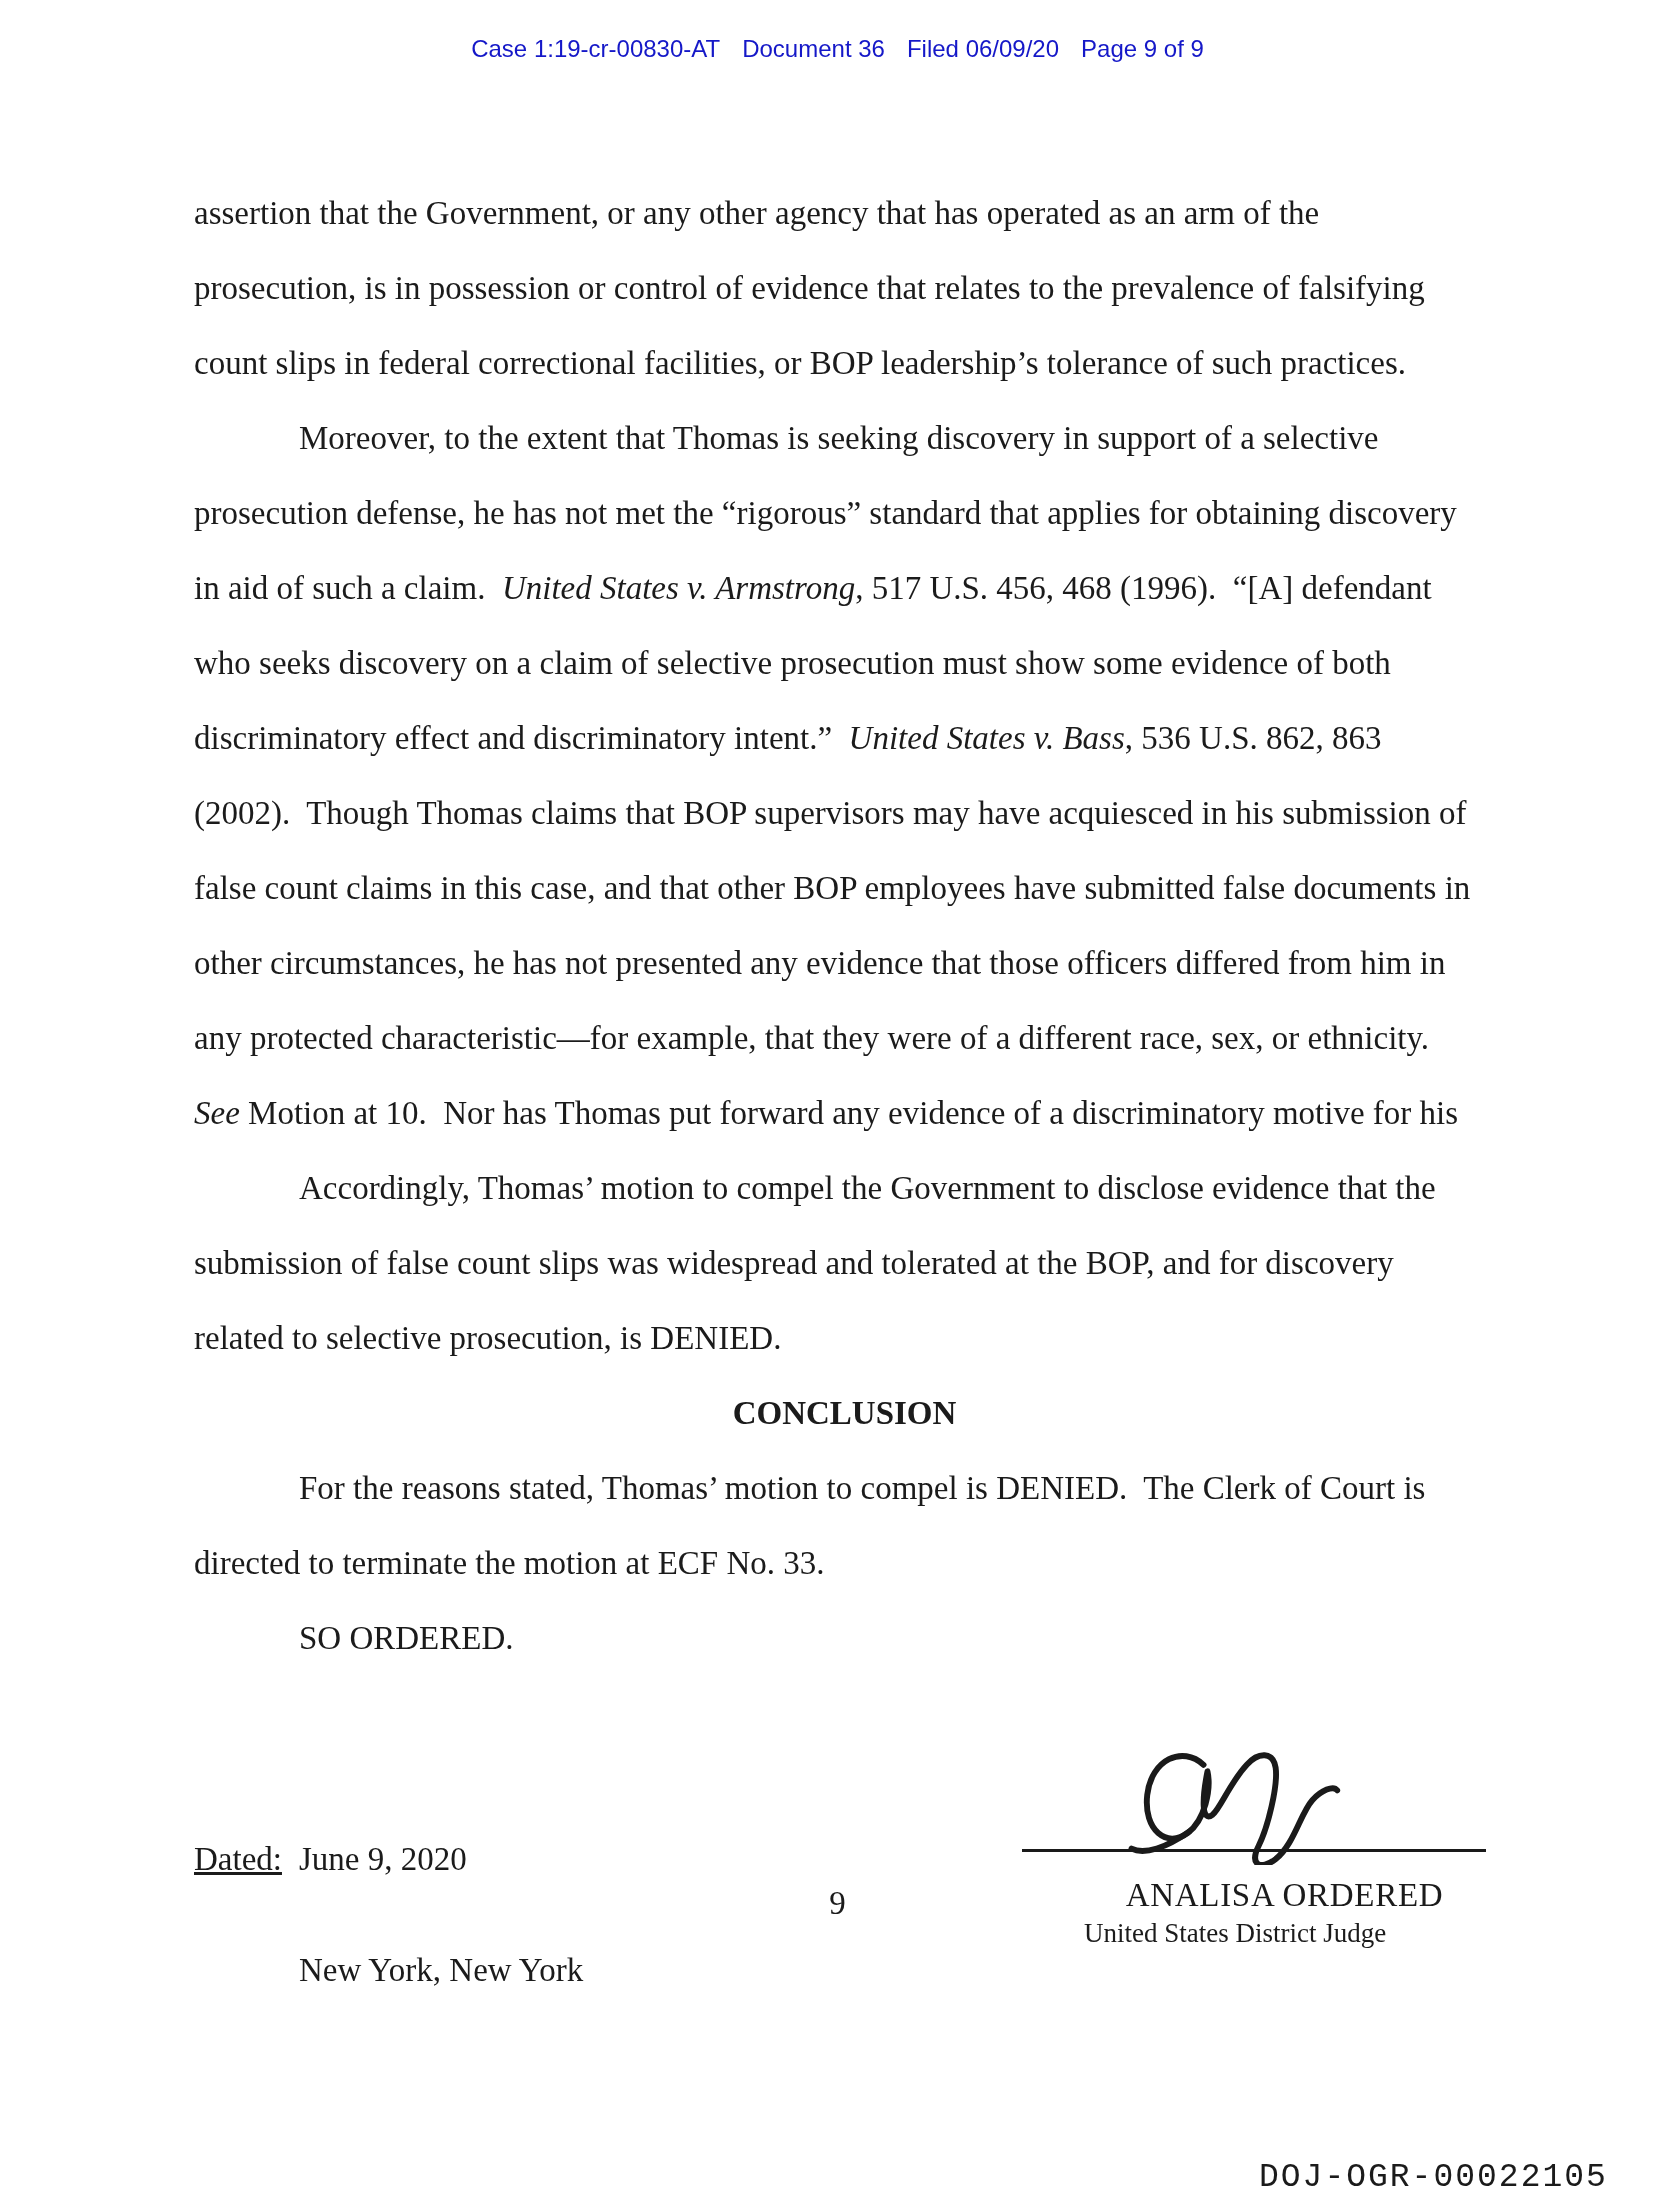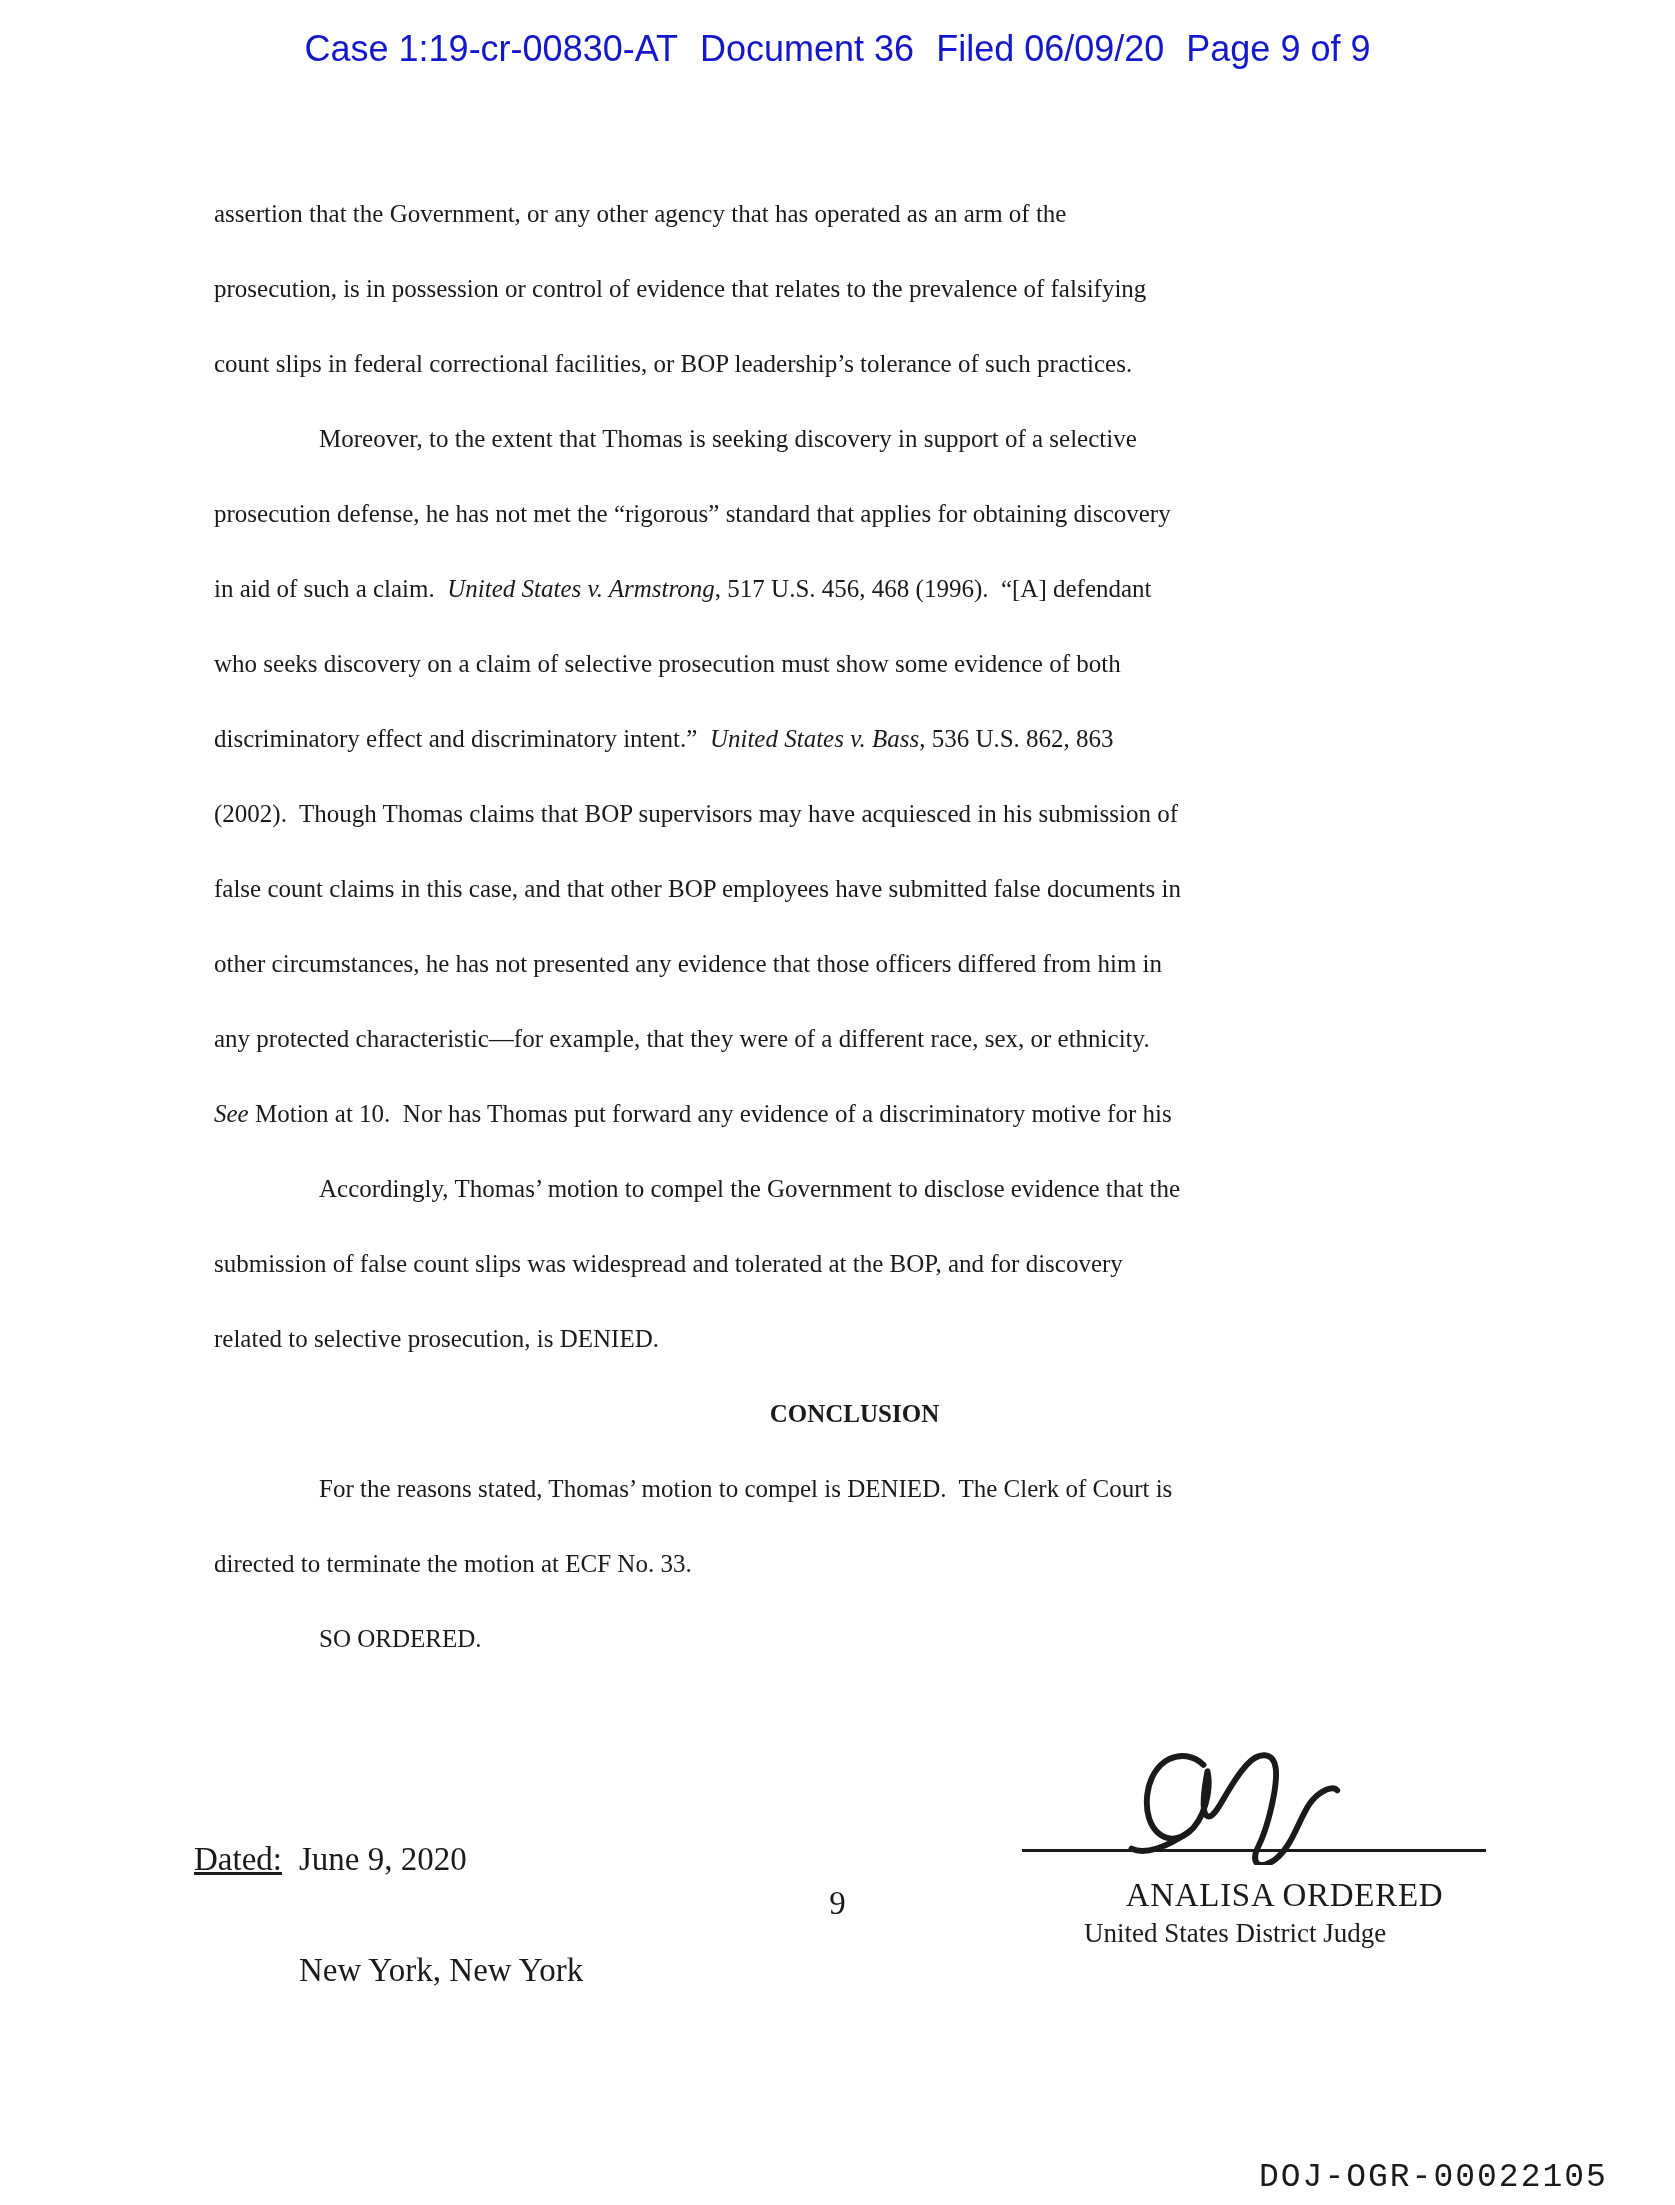--- a/index.html
+++ b/index.html
@@ -10,34 +10,33 @@
     margin:0 auto;
     font-family:"Liberation Serif","DejaVu Serif",serif;
     color:#1b1b1b;
     overflow:hidden;
   }
   
   .ecf-header{
     position:absolute;top:32px;left:0;width:1675px;
     display:flex;justify-content:center;gap:22px;
     font-family:"Liberation Sans","DejaVu Sans",sans-serif;
-    font-size:36px;line-height:33px;
+    font-size:24px;line-height:33px;
     color:#1518c8;
     white-space:pre;
   }
   
   .content{
     position:absolute;top:176px;left:194px;width:1301px;
   }
   .ln{
     white-space:pre;
-    font-size:25px;
+    font-size:33px;
     line-height:75px;
     height:75px;
-    margin-left:20px;
   }
   .ln .it{font-style:italic;}
   .indent{padding-left:105px;}
   .center{text-align:center;padding-left:0;}
   .bold{font-weight:bold;}
   
   .dated-block{
     position:absolute;top:1767px;left:194px;width:591px;
     font-size:33px;line-height:37px;white-space:pre;
   }

